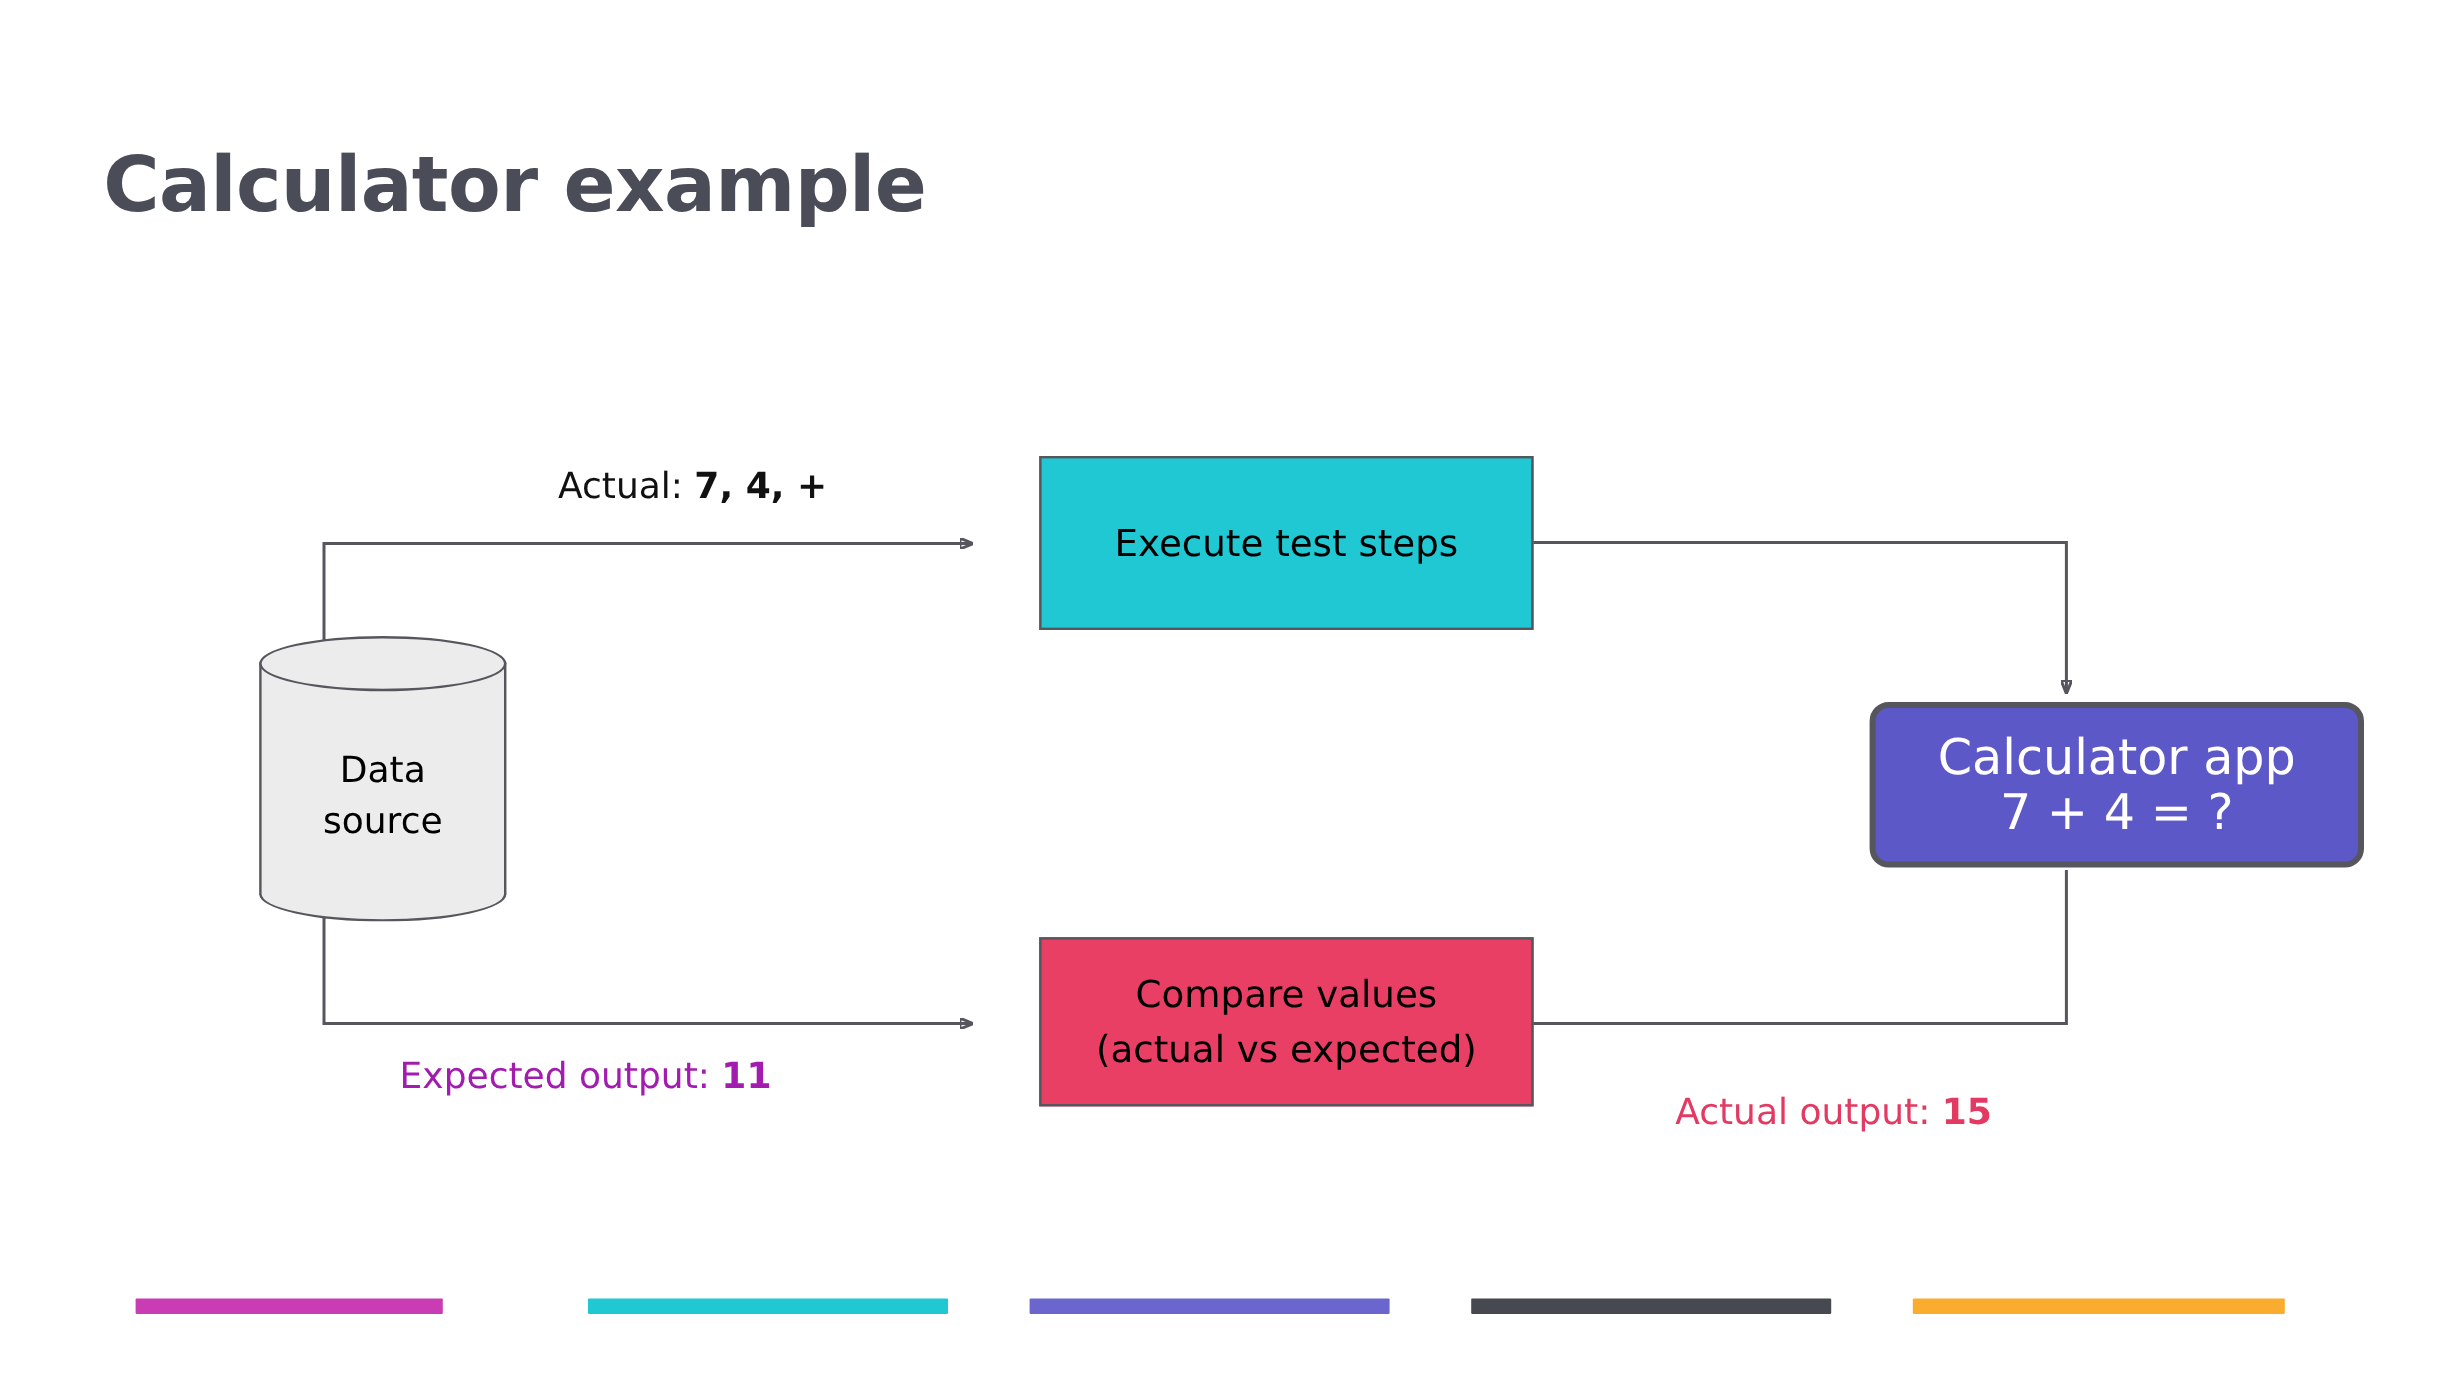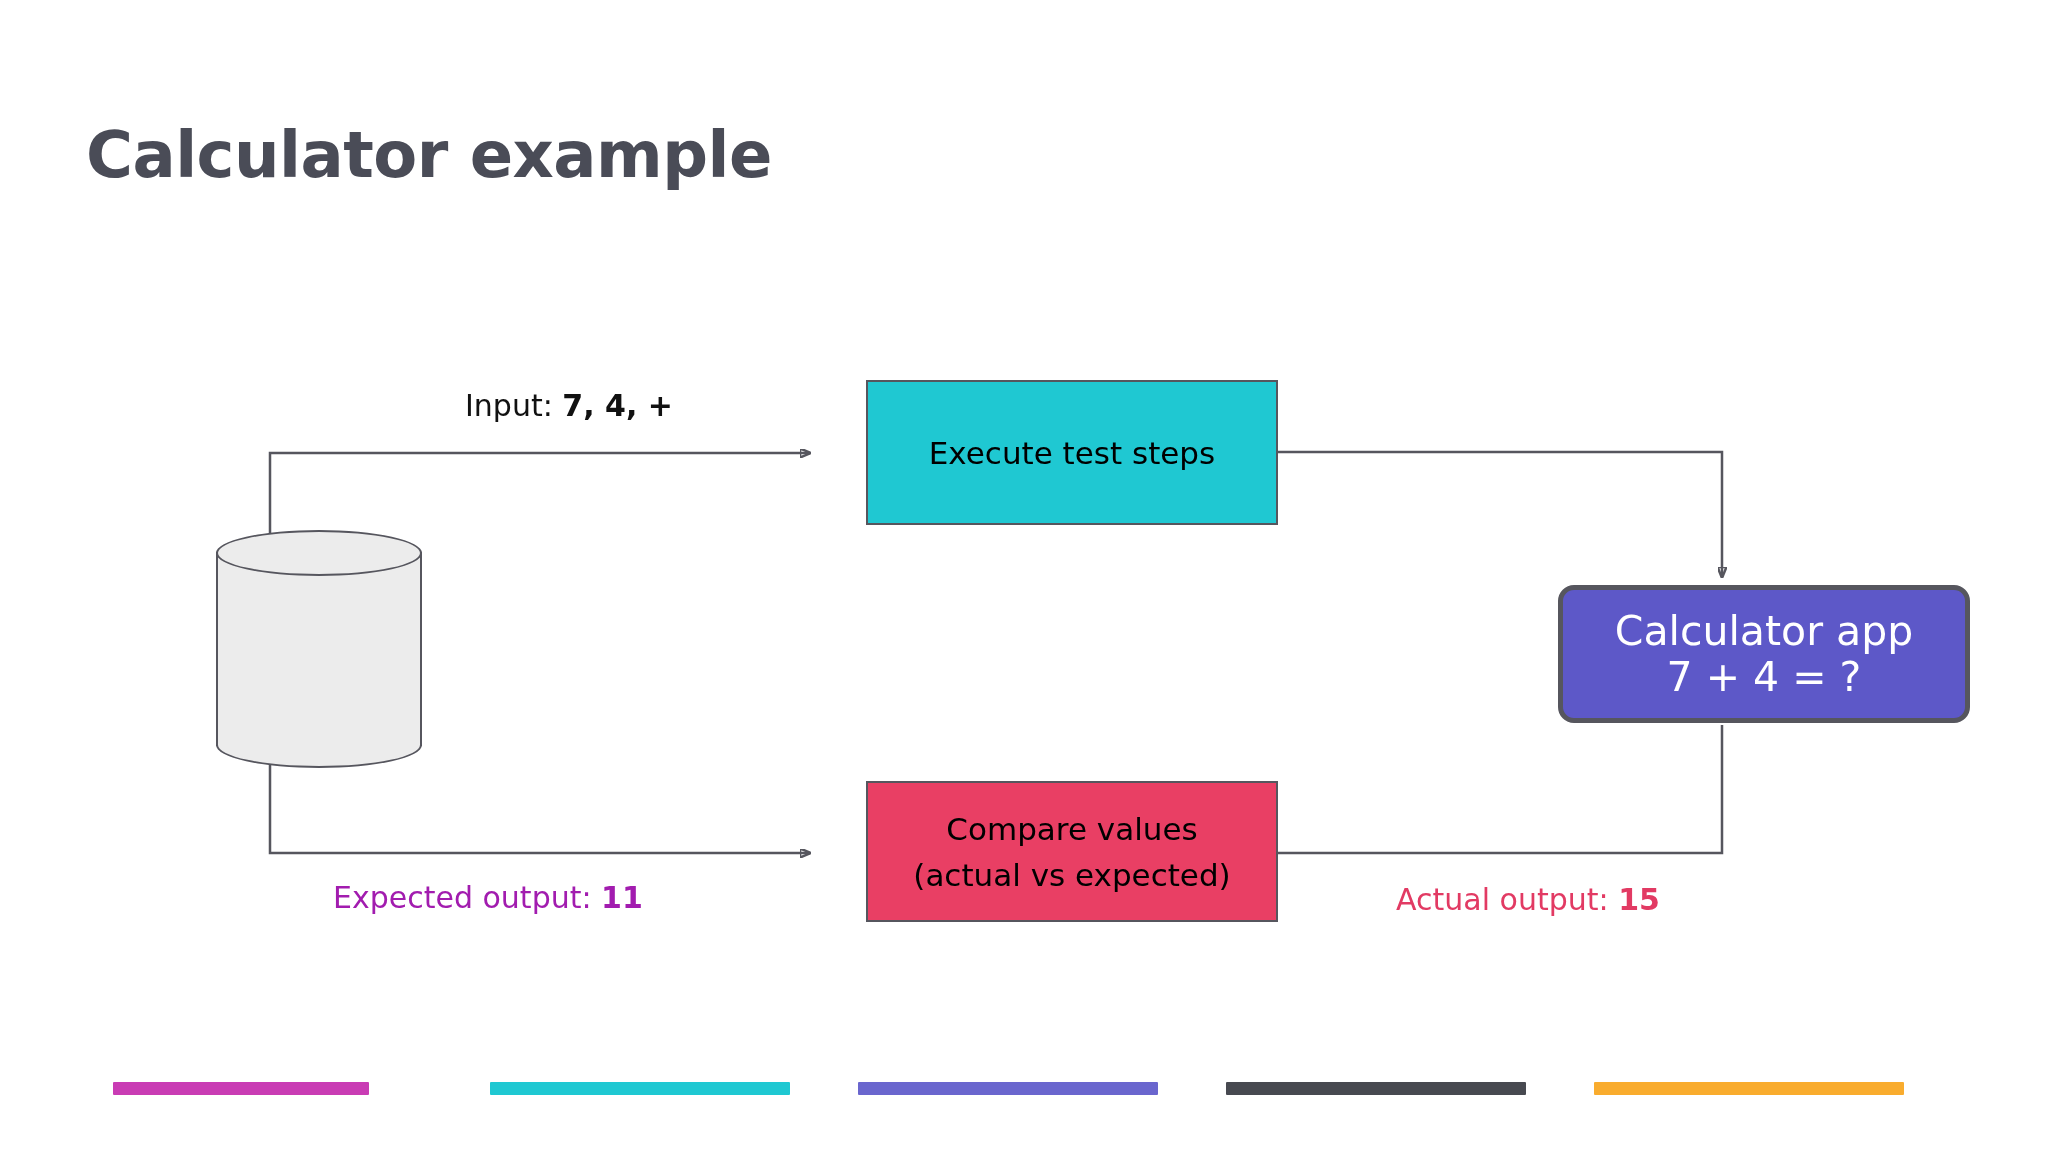--- a/index.html
+++ b/index.html
@@ -213,20 +213,22 @@
     <polyline points="1722,725 1722,853 1240,853" marker-end="url(#arrow-l)"></polyline>
 
     <polyline points="270,748 270,853 810,853" marker-end="url(#arrow-r)"></polyline>
   </svg>
 
   
   <div class="node" id="node-datasource">
     <div class="cyl-body" style="background: rgb(236, 236, 236);"></div>
     <div class="cyl-bottom" style="background: rgb(236, 236, 236);"></div>
     <div class="cyl-top" style="background: rgb(236, 236, 236);"></div>
+    <div class="node-label" style="color: rgb(0, 0, 0);">Data
+source</div>
   </div>
 
   
   <div class="node" id="node-execute" style="background: rgb(31, 200, 210); color: rgb(0, 0, 0); border-color: rgb(86, 86, 94);">
     <div class="node-text">Execute test steps</div>
   </div>
 
   
   <div class="node" id="node-calculator" style="background: rgb(93, 88, 200); color: rgb(255, 255, 255); border-color: rgb(86, 86, 94);">
     <div class="node-text">Calculator app
@@ -234,28 +236,28 @@
   </div>
 
   
   <div class="node" id="node-compare" style="background: rgb(233, 63, 100); color: #000000; border-color: rgb(86, 86, 94);">
     <div class="node-text">Compare values
 (actual vs expected)</div>
   </div>
 
   
   <div class="edge-label" id="label-input" style="color: rgb(17, 17, 17);">
-    <span>Input: </span><b>7, 4, +</b>
+    <span>Actual: </span><b>7, 4, +</b>
   </div>
 
   <div class="edge-label" id="label-expected" style="color: #a21caf;">
     <span>Expected output: </span><b>11</b>
   </div>
 
-  <div class="edge-label" id="label-actual" style="color: rgb(226, 58, 99);">
+  <div class="edge-label" id="label-actual" style="color: rgb(226, 58, 99); margin-top: 28px;">
     <span>Actual output: </span><b>15</b>
   </div>
 
   
   <div id="accent-bars">
       <div class="accent-bar" style="left: 113px; width: 256px; background: rgb(201, 60, 180);"></div>
       <div class="accent-bar" style="left: 490px; width: 300px; background: rgb(31, 200, 210);"></div>
       <div class="accent-bar" style="left: 858px; width: 300px; background: rgb(106, 102, 206);"></div>
       <div class="accent-bar" style="left: 1226px; width: 300px; background: rgb(71, 73, 80);"></div>
       <div class="accent-bar" style="left: 1594px; width: 310px; background: rgb(249, 172, 46);"></div>

